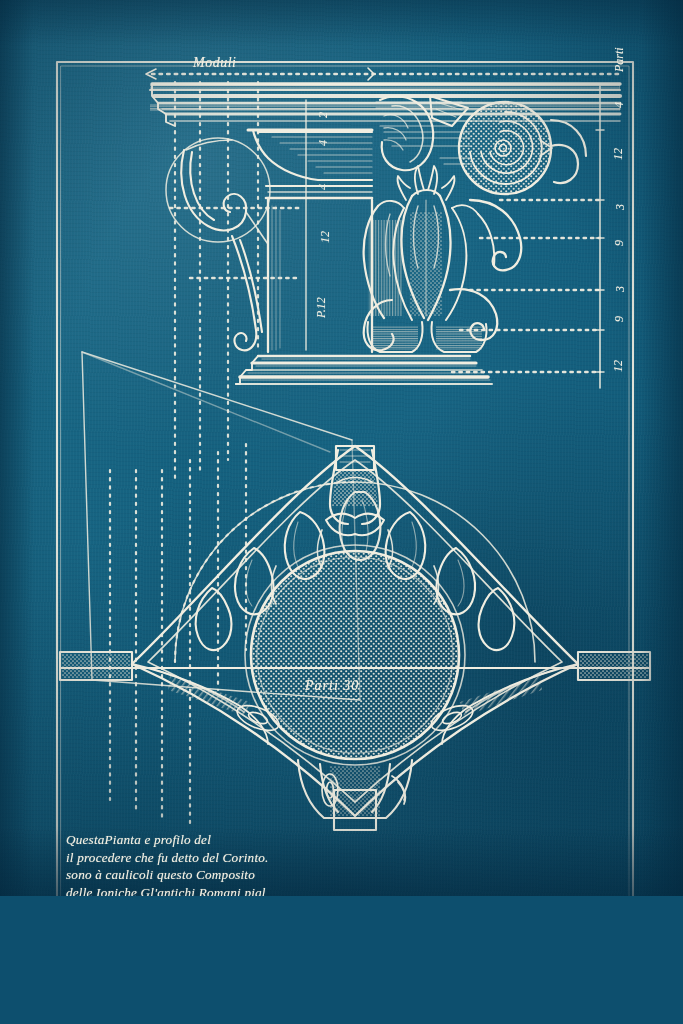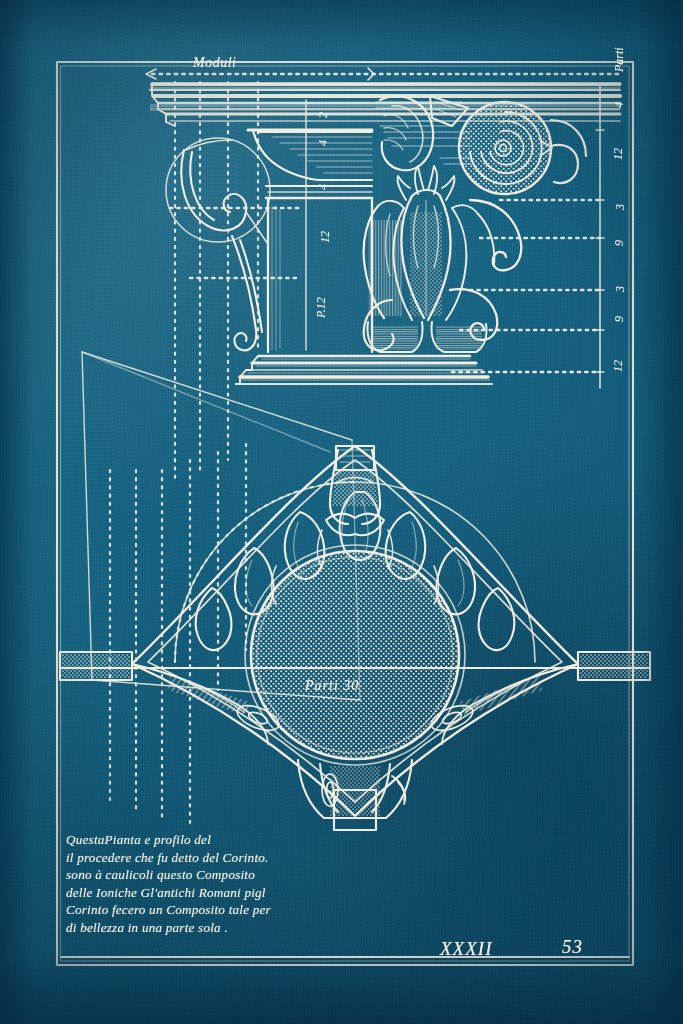--- a/index.html
+++ b/index.html
@@ -6,21 +6,21 @@
     margin: 0;
     padding: 0;
     background: #0d4f6e;
   }
   body {
     font-family: "Liberation Serif", serif;
   }
   #plate {
     position: relative;
     width: 683px;
-    height: 1024px;
+    height: 896px;
     overflow: hidden;
     background: #16607f;
   }
   
   .wash {
     position: absolute;
     inset: 0;
     pointer-events: none;
   }
   .wash.w1 {

